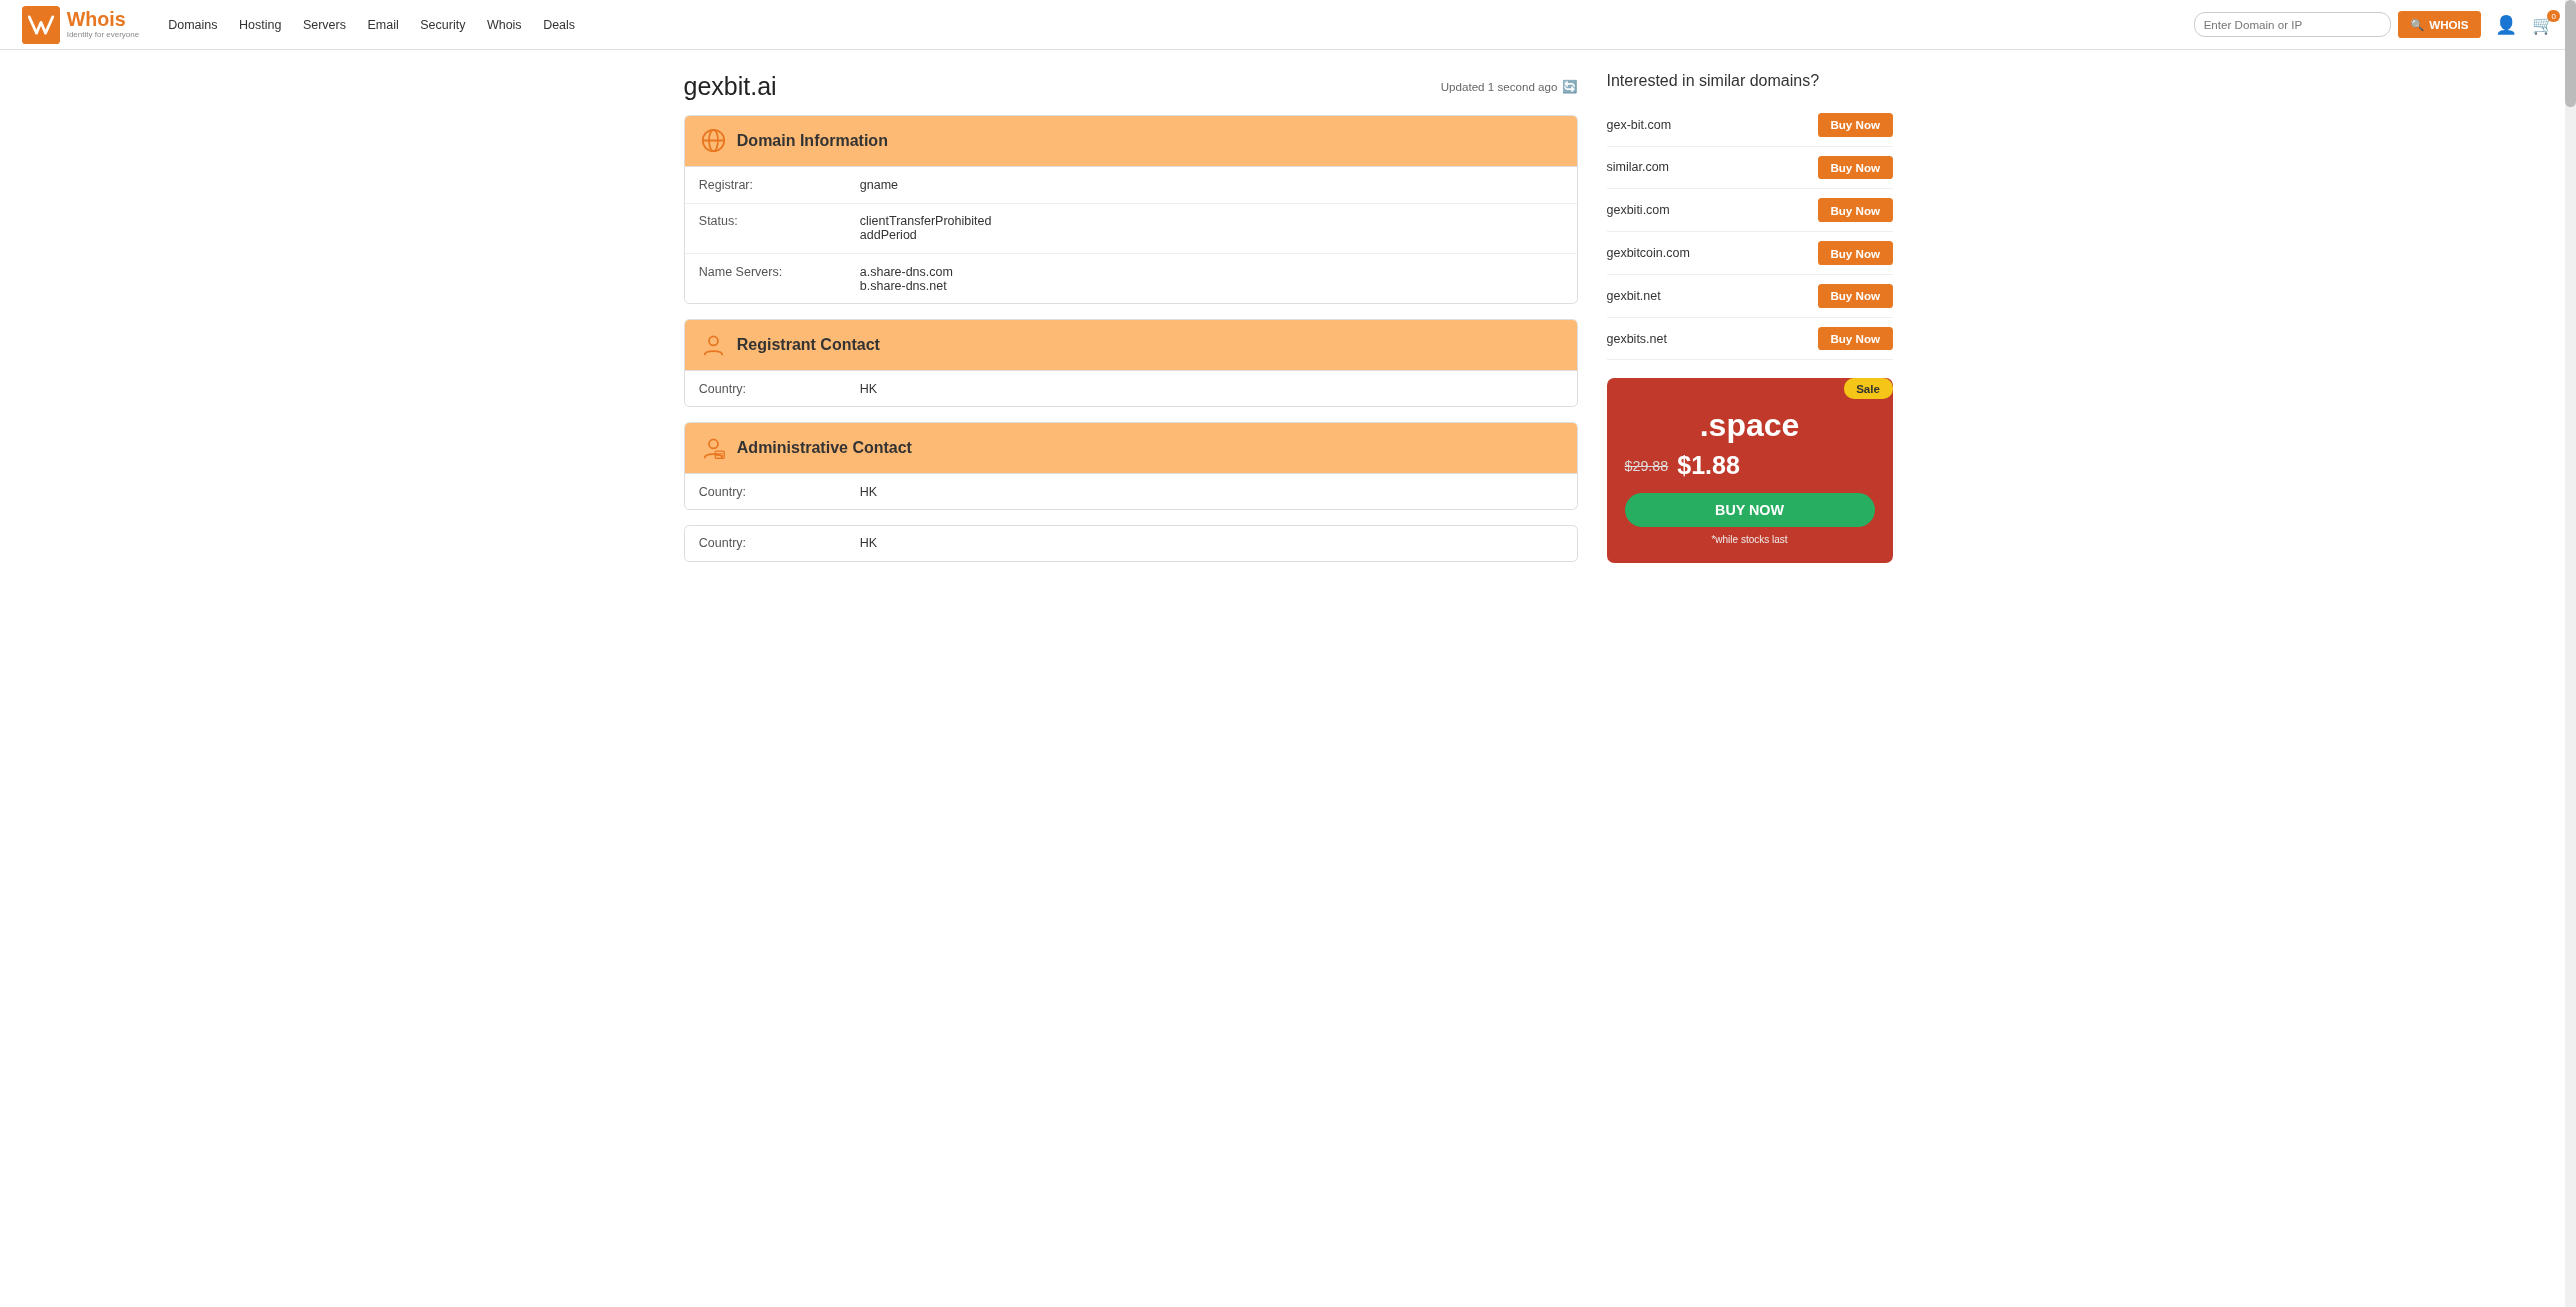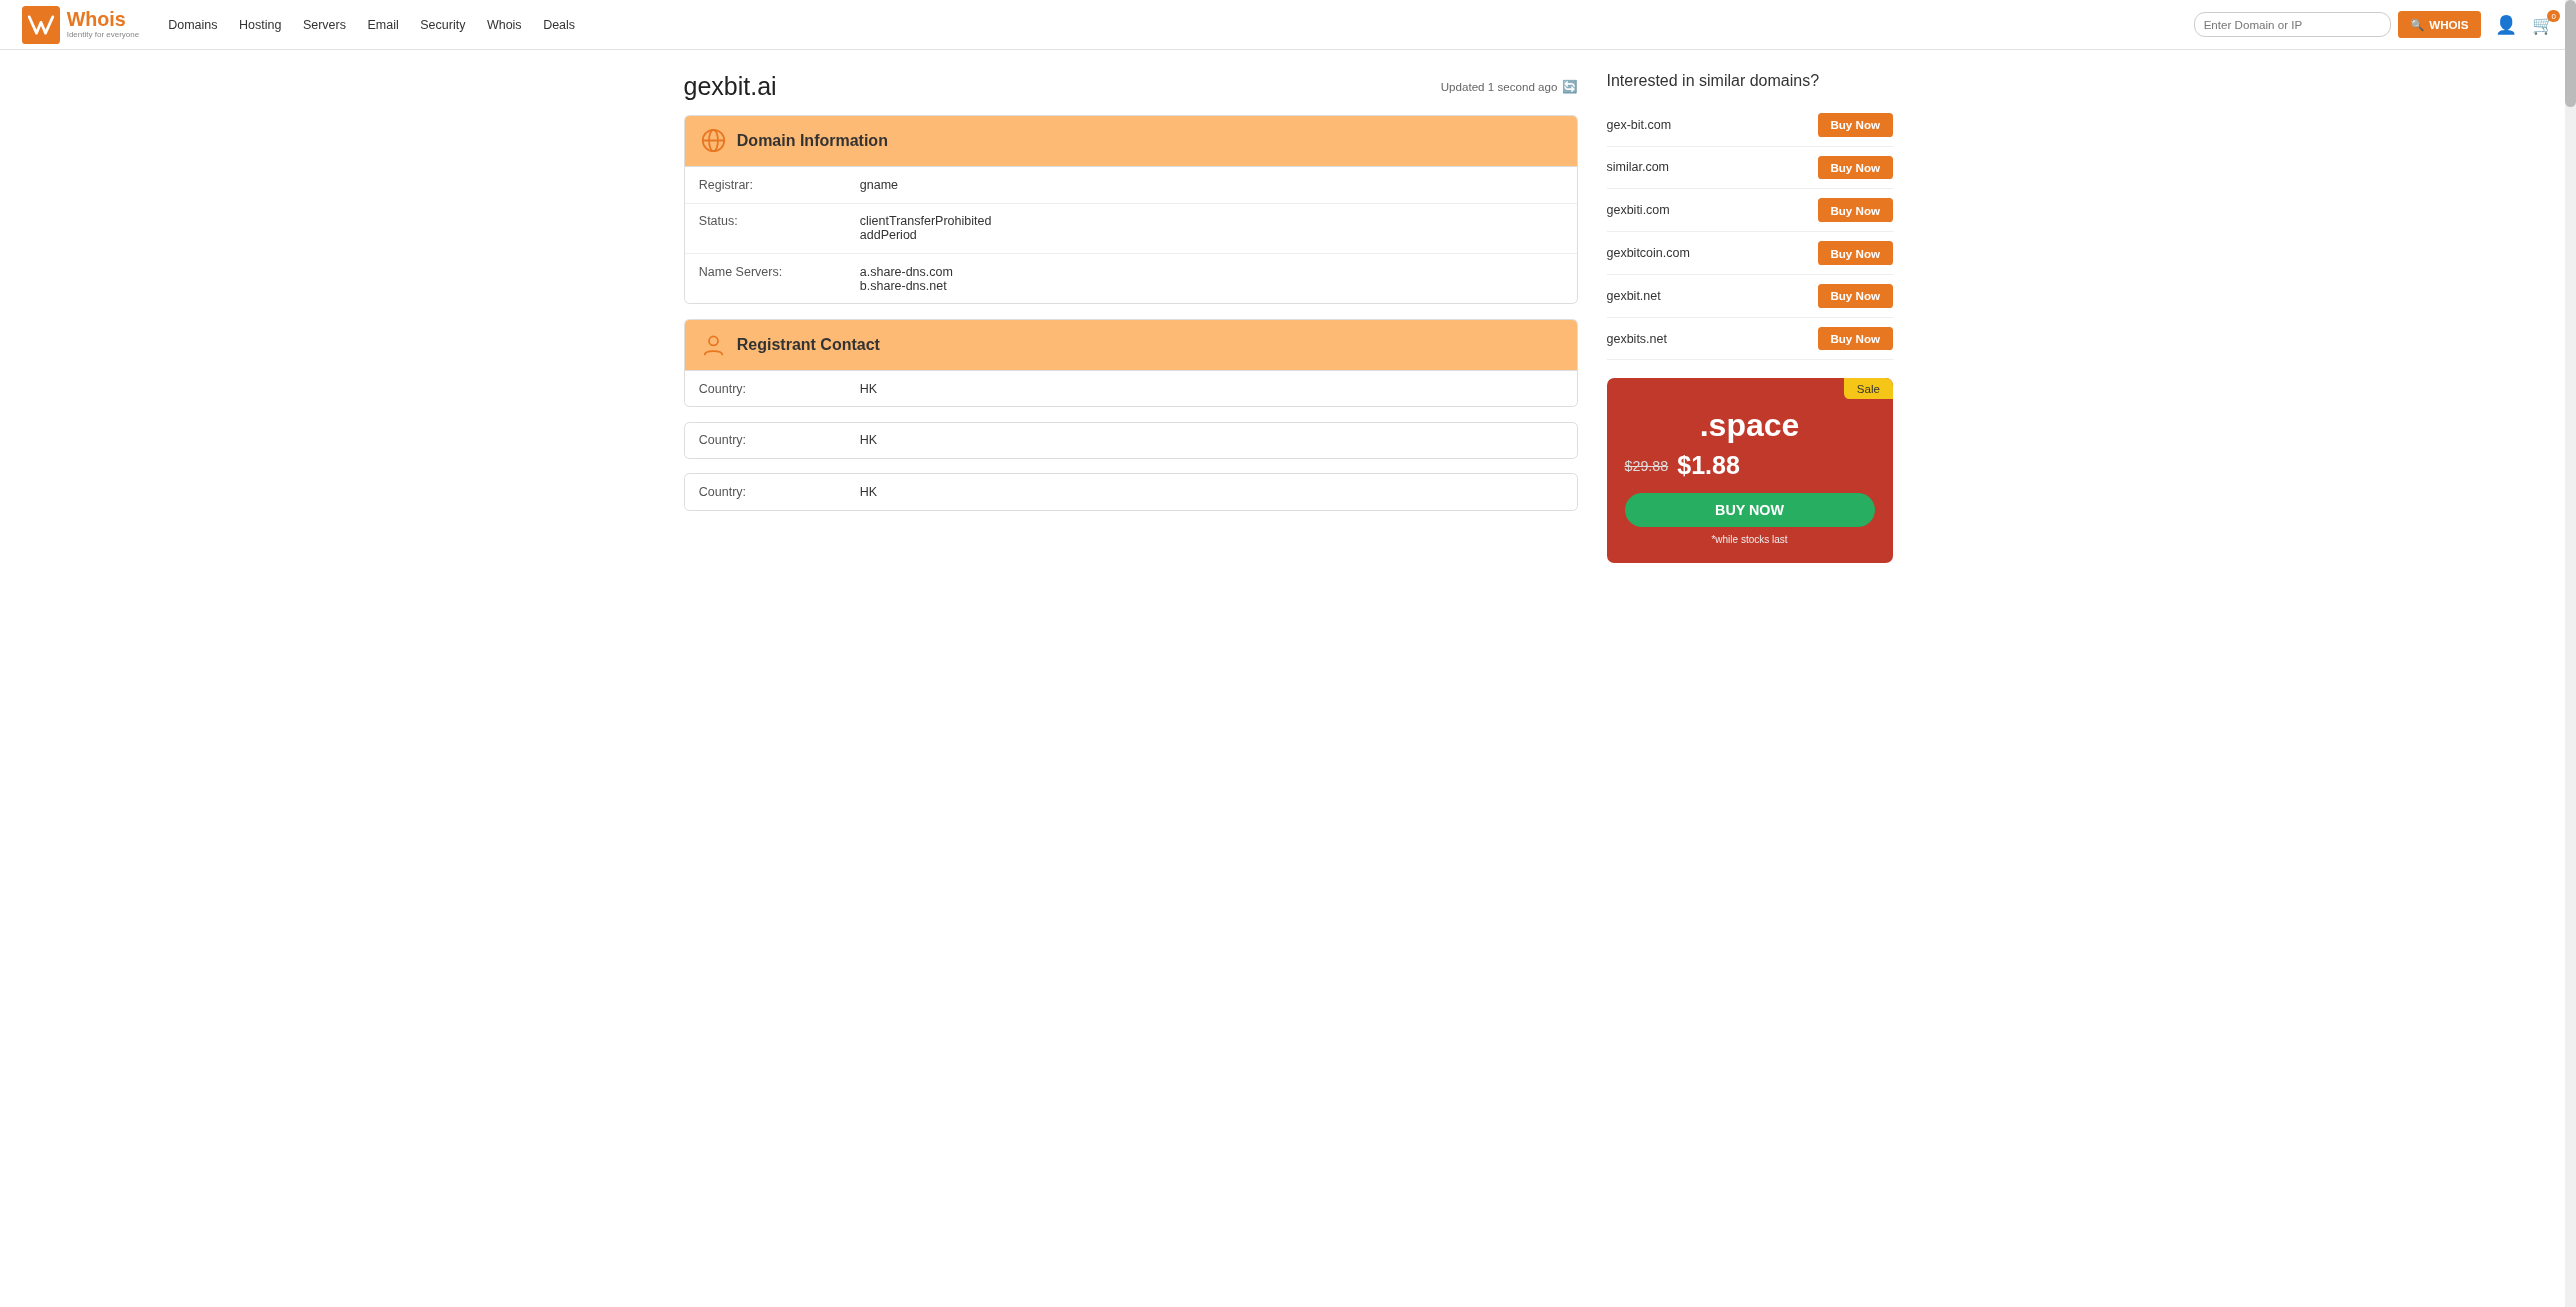--- a/index.html
+++ b/index.html
@@ -231,24 +231,25 @@
       text-align: center;
       position: relative;
       overflow: hidden;
     }
     .sale-badge {
       position: absolute;
       top: 0;
       right: 0;
       background: #f5c518;
       color: #333;
-      font-weight: normal;
+      font-weight: bold;
       font-size: 11.6px;
       padding: 3.6px 12.5px;
       border-bottom-left-radius: 5.4px;
+      border-radius: 10px;
     }
     .sale-tld {
       font-size: 32px;
       font-weight: bold;
       color: #fff;
       margin: 10.7px 0 7.2px;
     }
     .sale-prices {
       font-size: 18px;
       margin-bottom: 12.5px;
@@ -397,20 +398,32 @@
         <tbody>
             <tr>
           <td>Country:</td>
           <td>HK</td>
         </tr>
       </tbody>
         </table>
     </div>
 
     <div class="info-section">
+      <div class="info-section-header">
+        <div class="section-icon">
+          <svg width="25" height="25" viewBox="0 0 28 28" fill="none" xmlns="http://www.w3.org/2000/svg">
+            <circle cx="14" cy="10" r="5" stroke="#e87722" stroke-width="2" fill="none"></circle>
+            <path d="M4 26 C4 20 24 20 24 26" stroke="#e87722" stroke-width="2" fill="none"></path>
+            <rect x="16" y="18" width="10" height="8" rx="1" stroke="#e87722" stroke-width="1.5" fill="none"></rect>
+            <line x1="17" y1="21" x2="25" y2="21" stroke="#e87722" stroke-width="1"></line>
+            <line x1="17" y1="23" x2="25" y2="23" stroke="#e87722" stroke-width="1"></line>
+          </svg>
+        </div>
+        <span class="section-title">Administrative Contact</span>
+      </div>
       <table class="info-table">
         <tbody>
             <tr>
           <td>Country:</td>
           <td>HK</td>
         </tr>
       </tbody>
         </table>
     </div>
 

